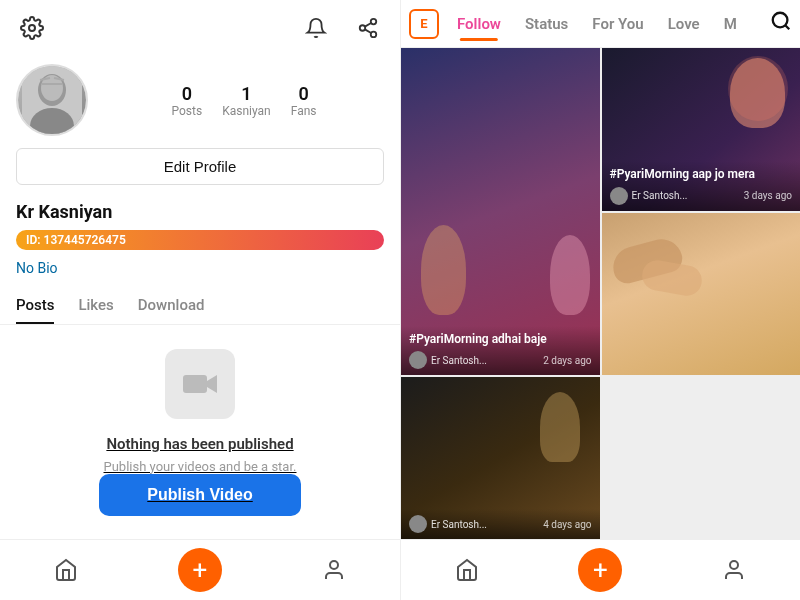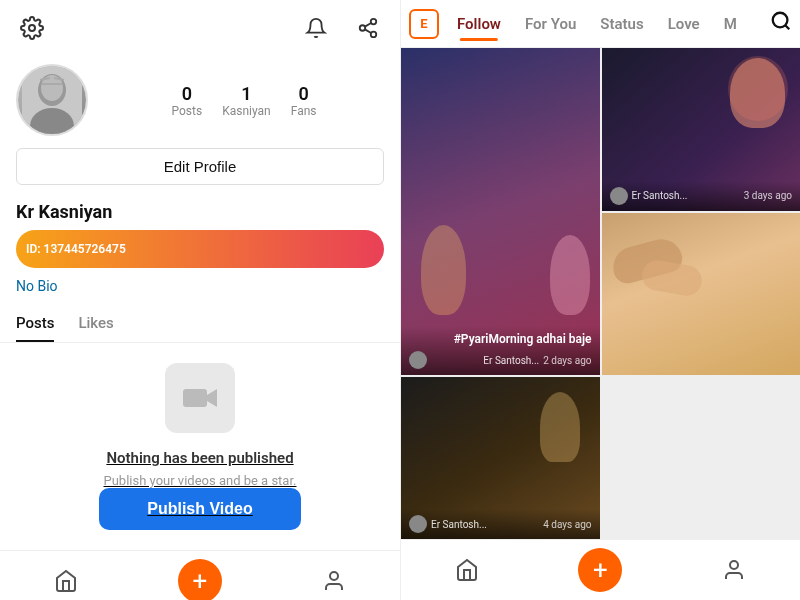--- a/index.html
+++ b/index.html
@@ -114,21 +114,21 @@
       font-weight: 700;
       color: #111;
     }
 
     .user-id-badge {
       display: inline-block;
       background: linear-gradient(90deg, #f7a318, #e94057);
       color: #fff;
       font-size: 12px;
       font-weight: 600;
-      padding: 12px 10px;
+      padding: 3px 10px;
       border-radius: 20px;
       margin: 4px 16px 8px;
     }
 
     .no-bio {
       padding: 2px 16px 12px;
       font-size: 14px;
       color: #0369a1;
     }
 
@@ -268,21 +268,21 @@
     .feed-tab {
       padding: 8px 10px;
       font-size: 15px;
       font-weight: 600;
       color: #888;
       cursor: pointer;
       position: relative;
     }
 
     .feed-tab.active {
-      color: #7f1d1d;
+      color: #ec4899;
     }
 
     .feed-tab.active::after {
       content: '';
       position: absolute;
       bottom: 0;
       left: 50%;
       transform: translateX(-50%);
       width: 60%;
       height: 2.5px;
@@ -356,21 +356,21 @@
       text-overflow: ellipsis;
       white-space: nowrap;
     }
 
     .feed-time {
       font-size: 10px;
       color: rgba(255,255,255,0.75);
     }
 
     
-    .thumb-1 { background: linear-gradient(135deg, #2a3a6e 0%, #6b4e8a 40%, #a04060 100%); text-align: right; }
+    .thumb-1 { background: linear-gradient(135deg, #2a3a6e 0%, #6b4e8a 40%, #a04060 100%); }
     .thumb-2 { background: linear-gradient(135deg, #1a1a2e 0%, #16213e 50%, #0f3460 100%); }
     .thumb-3 { background: linear-gradient(135deg, #5c4a1e 0%, #8b6914 50%, #c49a2a 100%); }
     .thumb-4 { background: linear-gradient(135deg, #1a1a1a 0%, #3a2a0a 50%, #6b4e1e 100%); }
 
     
     .scene-1::before {
       content: '';
       position: absolute;
       top: 20px; left: 30px;
       width: 60px; height: 80px;
@@ -460,20 +460,21 @@
 
   <div class="username">Kr Kasniyan</div>
 
   <div class="user-id-badge">ID: 137445726475</div>
 
   <div class="no-bio">No Bio</div>
 
   <div class="profile-tabs">
     <div class="profile-tab active">Posts</div>
     <div class="profile-tab">Likes</div>
+    <div class="profile-tab">Download</div>
   </div>
 
   <div class="empty-posts">
     <div class="video-camera-icon">
       <svg width="36" height="28" viewBox="0 0 36 28" fill="none">
         <rect x="1" y="5" width="24" height="18" rx="3" fill="#bbb"></rect>
         <path d="M25 11 L35 5 L35 23 L25 17 Z" fill="#bbb"></path>
       </svg>
     </div>
     <div class="empty-title">Nothing has been published</div>
@@ -498,22 +499,22 @@
       </svg>
     </div>
   </div>
 </div>
 
 <div class="right-panel">
 
   <div class="right-top-bar">
     <div class="channel-icon">E</div>
     <div class="feed-tab active">Follow</div>
+    <div class="feed-tab">Status</div>
     <div class="feed-tab">For You</div>
-    <div class="feed-tab">Status</div>
     <div class="feed-tab">Love</div>
     <div class="feed-tab">M</div>
     <div class="search-icon-right">
       <svg class="search-svg" viewBox="0 0 24 24">
         <circle cx="11" cy="11" r="8"></circle>
         <line x1="21" y1="21" x2="16.65" y2="16.65"></line>
       </svg>
     </div>
   </div>
 
@@ -533,20 +534,21 @@
         </div>
       </div>
     </div>
 
     <div class="feed-item thumb-2" style="min-height:148px;position:relative;">
       <div style="position:absolute;top:0;left:0;width:100%;height:100%;background:linear-gradient(140deg,#1a1a2e 0%,#3a2050 60%,#6b3060 100%);"></div>
 
       <div style="position:absolute;top:10px;right:15px;width:55px;height:70px;background:rgba(255,160,120,0.5);border-radius:50% 50% 40% 40%;"></div>
       <div style="position:absolute;top:8px;right:12px;width:60px;height:65px;background:rgba(255,130,100,0.2);border-radius:50%;"></div>
       <div class="feed-overlay">
+        <div class="feed-title">#PyariMorning aap jo mera</div>
         <div class="feed-meta">
           <div class="feed-avatar"></div>
           <span class="feed-author">Er Santosh...</span>
           <span class="feed-time">3 days ago</span>
         </div>
       </div>
     </div>
 
     <div class="feed-item thumb-3" style="min-height:148px;position:relative;">
       <div style="position:absolute;top:0;left:0;width:100%;height:100%;background:linear-gradient(160deg,#c8a070 0%,#e8c090 40%,#d4a860 100%);"></div>

